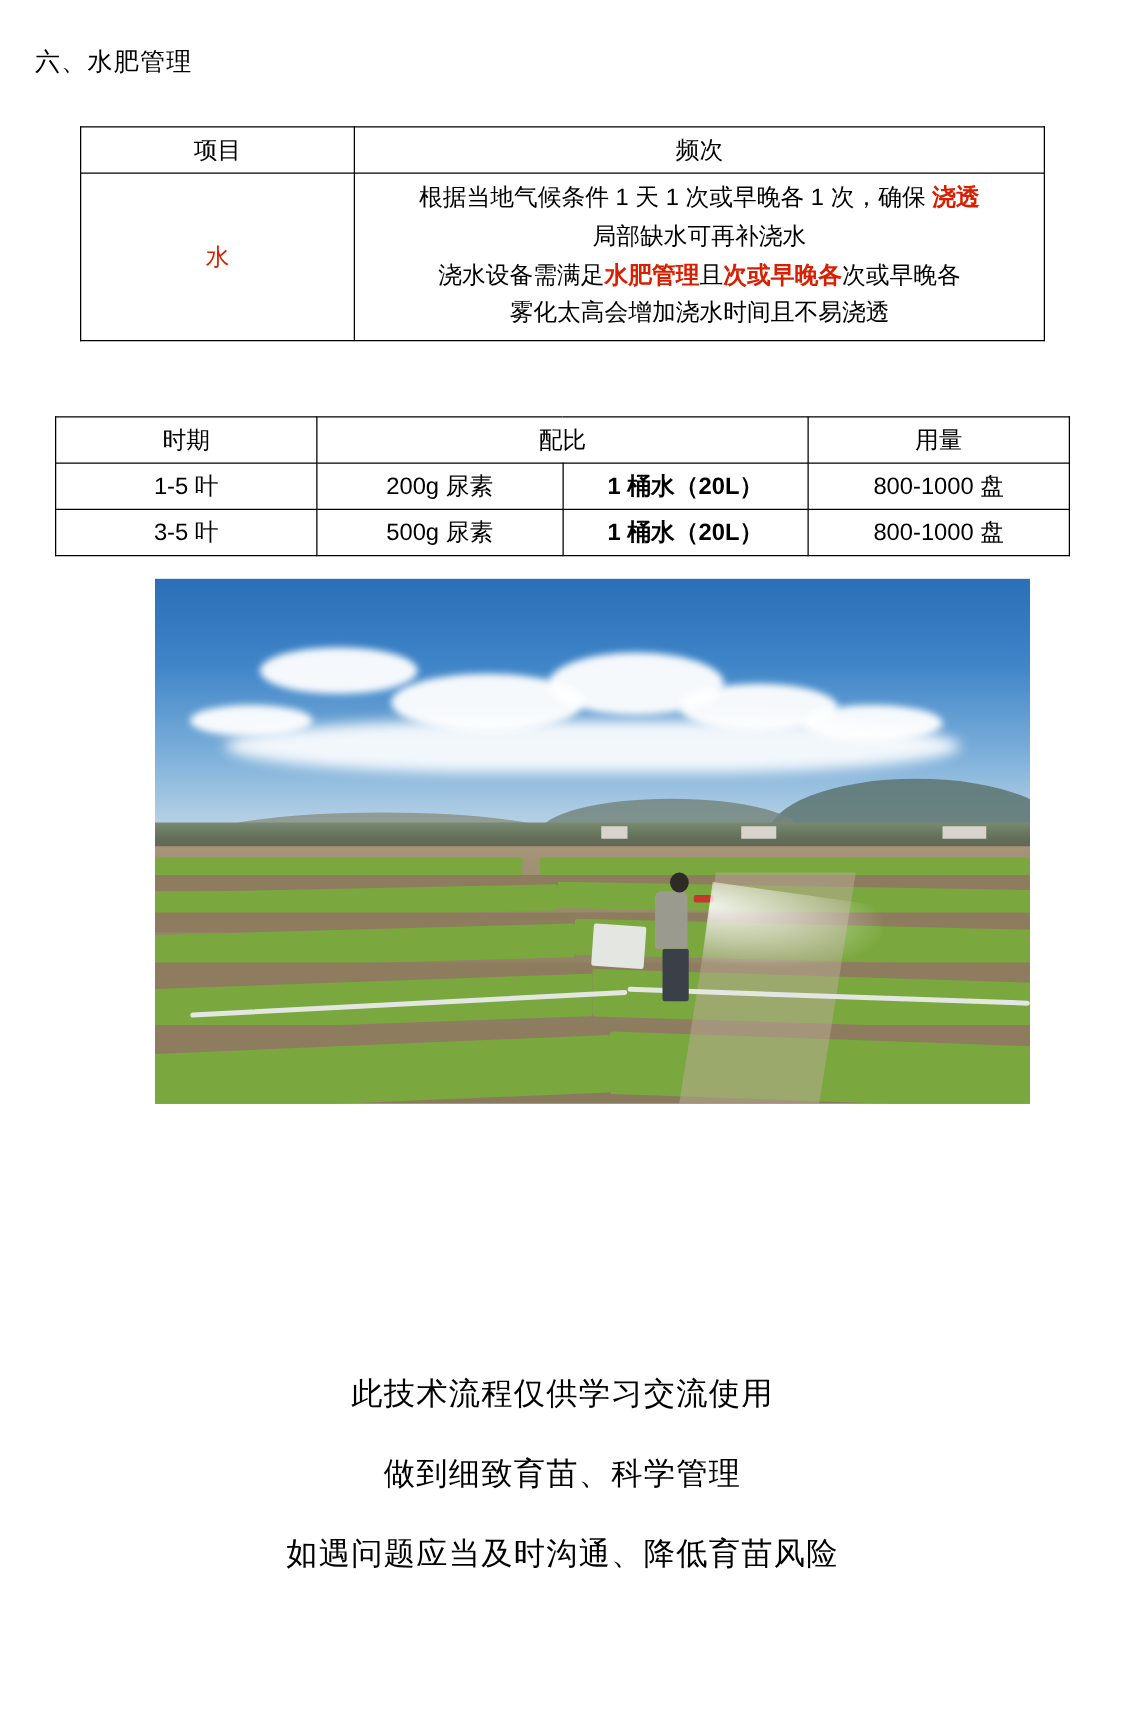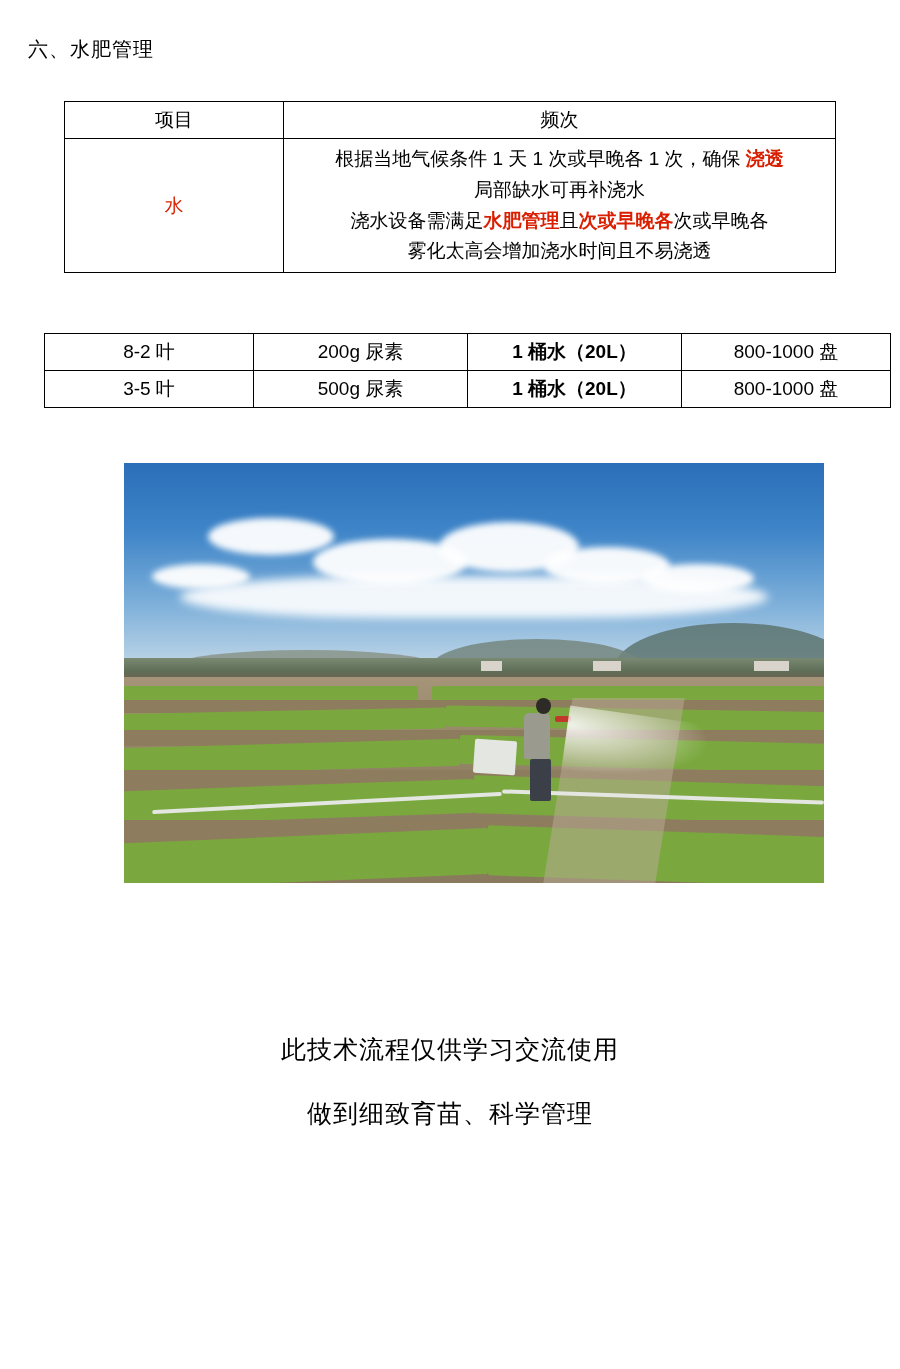--- a/index.html
+++ b/index.html
@@ -251,21 +251,21 @@
     width: 16px;
     height: 6px;
     background: #c0392b;
     border-radius: 2px;
   }
 
   
   .footer {
     position: absolute;
     left: 0;
-    top: 1034px;
+    top: 1100px;
     width: 900px;
     text-align: center;
     font-family: "Liberation Sans", "DejaVu Sans", sans-serif;
   }
   .footer p {
     margin: 0 0 34px 0;
     font-size: 25px;
     letter-spacing: 1px;
     line-height: 1.2;
   }
@@ -291,21 +291,26 @@
             <div><span>浇水设备需满足</span><span class="hl">水肥管理</span><span>且</span><span class="hl">次或早晚各</span><span>次或早晚各</span></div>
             <div><span>雾化太高会增加浇水时间且不易浇透</span></div>
           </td>
       </tr>
     </tbody>
   </table>
 
   <table class="table2">
     <tbody>
       <tr>
-        <td class="t2-c1">8-2 叶</td>
+        <td class="t2-c1">时期</td>
+        <td colspan="2">配比</td>
+        <td class="t2-c4">用量</td>
+      </tr>
+      <tr>
+        <td class="t2-c1">1-5 叶</td>
         <td class="t2-c2">200g 尿素</td>
         <td class="t2-c3">1 桶水（20L）</td>
         <td class="t2-c4">800-1000 盘</td>
       </tr>
       <tr>
         <td class="t2-c1">3-5 叶</td>
         <td class="t2-c2">500g 尿素</td>
         <td class="t2-c3">1 桶水（20L）</td>
         <td class="t2-c4">800-1000 盘</td>
       </tr>
@@ -368,15 +373,16 @@
       <div class="person-body"></div>
       <div class="person-head"></div>
       <div class="nozzle"></div>
       <div class="spray"></div>
     </div>
   </div>
 
   <div class="footer">
     <p>此技术流程仅供学习交流使用</p>
     <p>做到细致育苗、科学管理</p>
+    <p>如遇问题应当及时沟通、降低育苗风险</p>
   </div>
 
 </div>
 
 </body></html>

